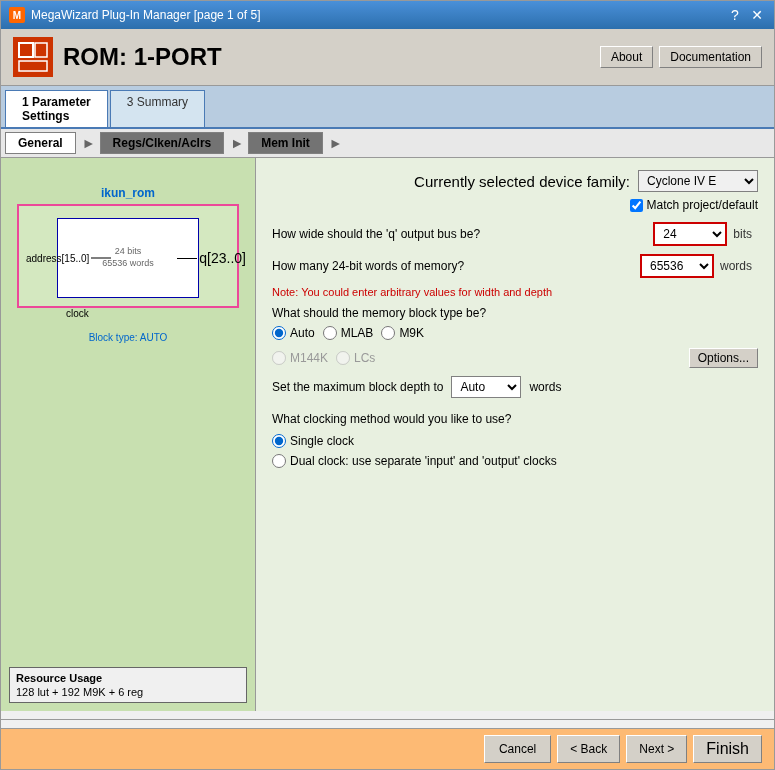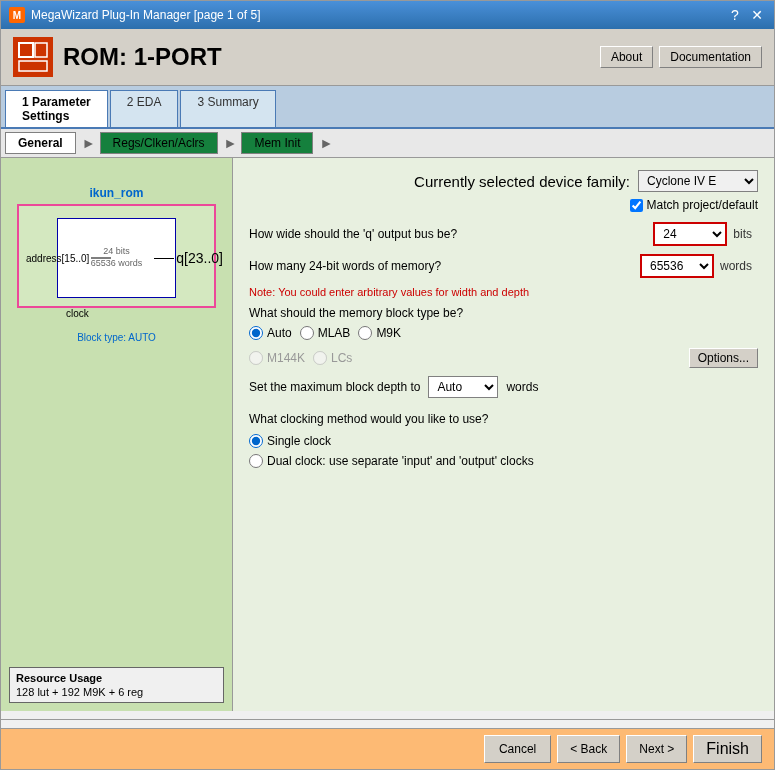--- a/index.html
+++ b/index.html
@@ -127,43 +127,44 @@
     }
     .sub-tabs {
       background: #e8e8e8;
       display: flex;
       align-items: center;
       padding: 3px 4px;
       border-bottom: 1px solid #999;
     }
     .sub-tab {
       padding: 3px 12px;
-      background: #15803d;
+      background: #737373;
       border: 1px solid #808080;
       cursor: pointer;
       margin-right: 2px;
       font-size: 12px;
+      font-weight: bold;
     }
     .sub-tab.active {
       background: white;
       font-weight: bold;
     }
     .sub-tab-arrow {
       color: #666;
       margin: 0 4px;
       font-size: 14px;
     }
     .main-content {
       display: flex;
       flex: 1;
       background: #d4e8c0;
       overflow: hidden;
     }
     .left-panel {
-      width: 232px;
+      width: 255px;
       background: #c8e0b0;
       border-right: 1px solid #999;
       display: flex;
       flex-direction: column;
       padding: 8px;
       position: relative;
     }
     .resource-box {
       border: 1px solid #666;
       background: #f0f0f0;
@@ -466,24 +467,20 @@
     <div class="header-buttons">
       <button class="header-btn">About</button>
       <button class="header-btn">Documentation</button>
     </div>
   </div>
 
   <div class="tabs-section">
     <div class="tab active">
       <span>1 </span>
       <span>Parameter<br>Settings</span>
-    </div>
-    <div class="tab">
-      <span>2 </span>
-      <span>EDA</span>
     </div>
     <div class="tab">
       <span>3 </span>
       <span>Summary</span>
     </div>
   </div>
 
   <div class="sub-tabs">
     <div class="sub-tab active">
       <span>General</span>

